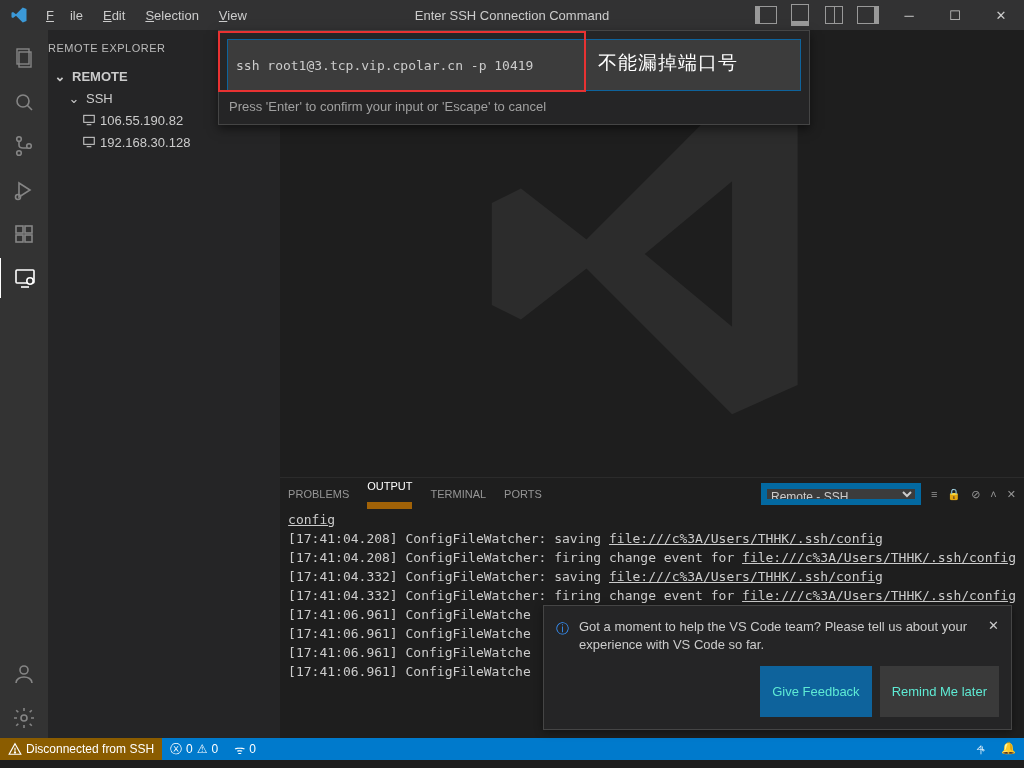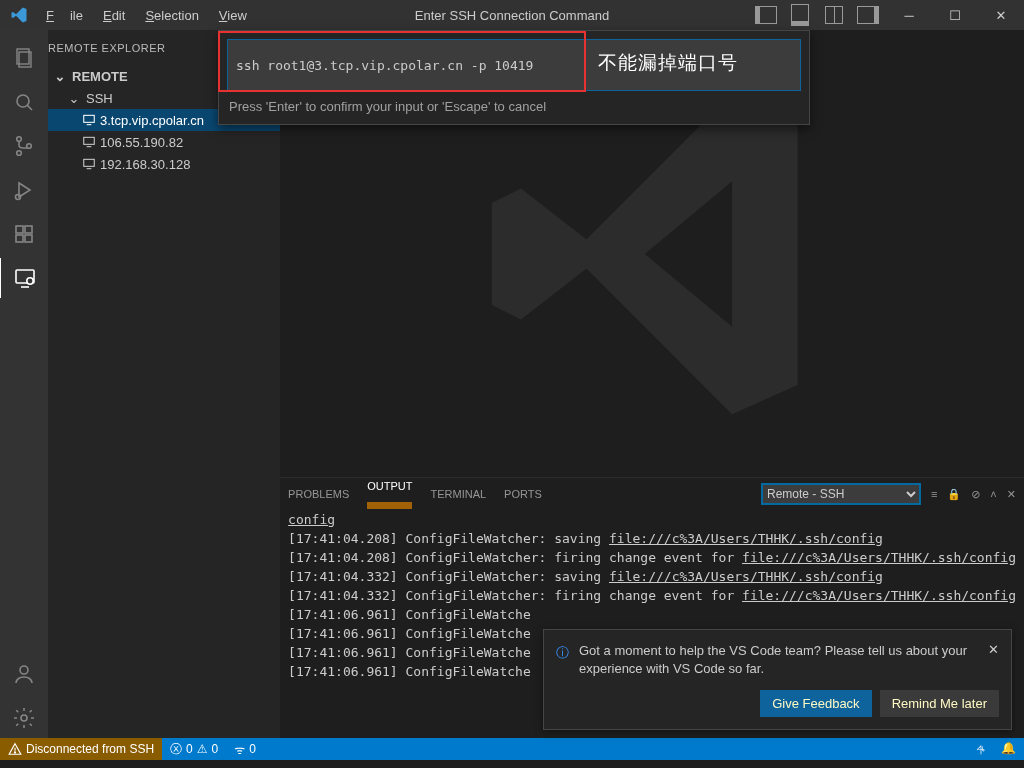--- a/index.html
+++ b/index.html
@@ -25,29 +25,29 @@
   .tree-row.sel{background:#094771;color:#fff}
   .tree-row .tw{width:16px;text-align:center}
   .tree-row .actions{margin-left:auto;display:flex;gap:6px;padding-right:8px;color:#ccc}
   .editor{flex:1;position:relative;background:#1e1e1e;display:flex;flex-direction:column}
   .ed-top{flex:1;position:relative;overflow:hidden}
   .vs-bg{position:absolute;left:50%;top:50%;transform:translate(-50%,-50%) scale(1.4);opacity:0.06}
   .panel{height:260px;border-top:1px solid #2b2b2b;background:#1e1e1e;display:flex;flex-direction:column}
   .panel-tabs{display:flex;align-items:center;height:32px;padding:0 8px;gap:18px;font-size:11px;color:#969696}
   .panel-tabs .ptab.active{color:#fff;border-bottom:7px solid #a16207;padding-bottom:10px}
   .panel-tabs .right{margin-left:auto;display:flex;align-items:center;gap:10px}
-  .panel-tabs select{background:#3c3c3c;border:2px solid #0369a1;color:#ccc;height:22px;width:160px;font-size:12px}
+  .panel-tabs select{background:#3c3c3c;border:6px solid #0369a1;color:#ccc;height:22px;width:160px;font-size:12px}
   .output{flex:1;overflow:hidden;padding:0 8px 4px 8px;font-family:Consolas,monospace;font-size:13px;color:#ccc;white-space:pre;line-height:19px}
   .output a{color:#ccc;text-decoration:underline}
   .toast{position:absolute;right:12px;bottom:8px;width:443px;background:#252526;border:1px solid #454545;box-shadow:0 2px 8px rgba(0,0,0,.4);padding:12px;color:#ccc;display:flex;flex-direction:column;gap:12px}
   .toast-top{display:flex;align-items:flex-start;gap:10px}
   .toast-info{color:#3794ff;flex:none;margin-top:2px}
   .toast-x{margin-left:auto;color:#ccc}
   .toast-btns{display:flex;gap:8px;justify-content:flex-end}
-  .btn{background:#0e639c;color:#fef9c3;border:none;padding:6px 12px;font-size:13px}
+  .btn{background:#0e639c;color:#5eead4;border:none;padding:18px 12px;font-size:13px}
   .btn.sec{background:#3a3a3a}
   .statusbar{height:22px;background:#007acc;display:flex;align-items:center;color:#fff;font-size:12px}
   .statusbar .seg{padding:0 8px;display:flex;align-items:center;gap:4px;height:100%}
   .statusbar .dc{background:#8a5c00;height:100%;display:flex;align-items:center;padding:0 8px;gap:4px}
   .statusbar .right{margin-left:auto;display:flex}
   
   .quickinput{position:absolute;left:218px;top:30px;width:590px;background:#252526;border:1px solid #454545;box-shadow:0 4px 10px rgba(0,0,0,.5);z-index:10}
   .qi-input{margin:8px;height:26px;background:#3c3c3c;border:1px solid #0e639c;color:#ccc;padding:12px 8px;display:flex;align-items:center}
   .qi-hint{padding:0 10px 10px 10px;color:#a0a0a0}
   .redbox{position:absolute;left:218px;top:31px;width:364px;height:57px;border:2px solid #e83232;z-index:11;pointer-events:none}
@@ -157,36 +157,20 @@
     <div class="sidebar-title">REMOTE EXPLORER</div>
     <div class="tree">
       <div class="tree-row" style="padding-left:4px;font-weight:600">
           <span class="tw">⌄</span>
           <span>REMOTE</span>
         </div>
       <div class="tree-row" style="padding-left:18px">
           <span class="tw">⌄</span>
           <span>SSH</span>
         </div>
-      <div class="tree-row sel" style="padding-left:34px">
-        <svg class="chip" viewBox="0 0 24 24" fill="none" stroke="currentColor" stroke-width="1.8">
-            <rect x="3" y="4" width="18" height="12"></rect>
-            <line x1="8" y1="20" x2="16" y2="20"></line>
-          </svg>
-        <span>3.tcp.vip.cpolar.cn</span>
-        <span class="actions">
-          <svg width="14" height="14" viewBox="0 0 24 24" fill="none" stroke="currentColor" stroke-width="2">
-              <path d="M5 12h12M13 6l6 6-6 6"></path>
-            </svg>
-          <svg width="14" height="14" viewBox="0 0 24 24" fill="none" stroke="currentColor" stroke-width="2">
-              <rect x="5" y="5" width="12" height="12"></rect>
-              <path d="M9 3h10v10"></path>
-            </svg>
-        </span>
-      </div>
       <div class="tree-row" style="padding-left:34px">
         <svg class="chip" viewBox="0 0 24 24" fill="none" stroke="currentColor" stroke-width="1.8">
             <rect x="3" y="4" width="18" height="12"></rect>
             <line x1="8" y1="20" x2="16" y2="20"></line>
           </svg>
         <span>106.55.190.82</span>
       </div>
       <div class="tree-row" style="padding-left:34px">
         <svg class="chip" viewBox="0 0 24 24" fill="none" stroke="currentColor" stroke-width="1.8">
             <rect x="3" y="4" width="18" height="12"></rect>

